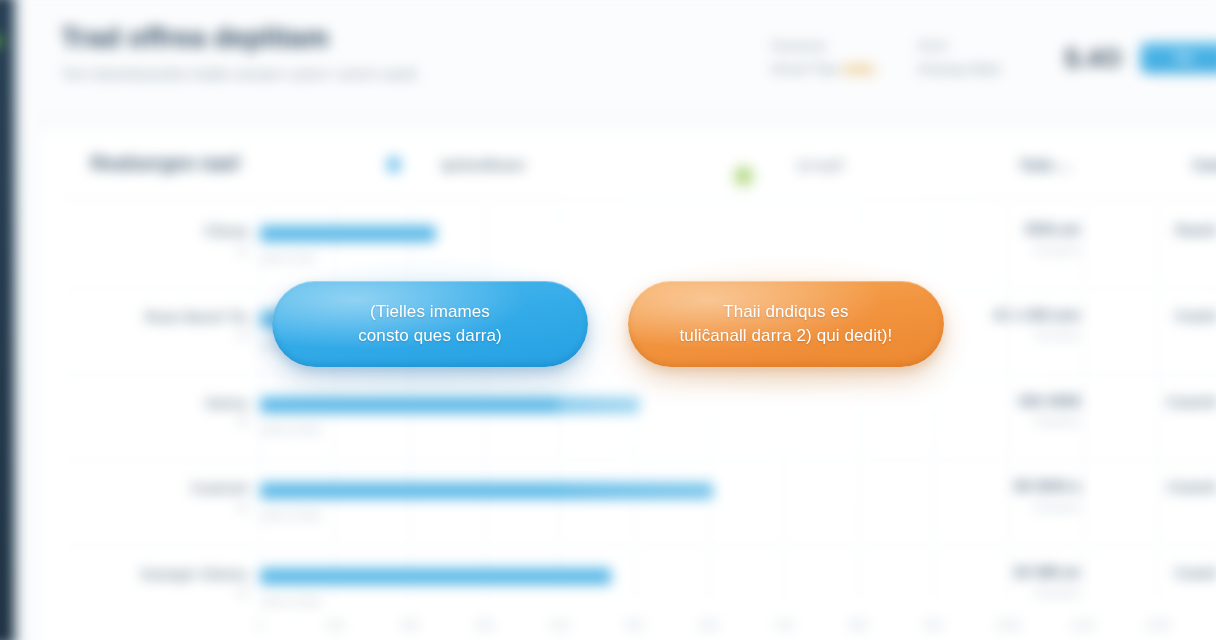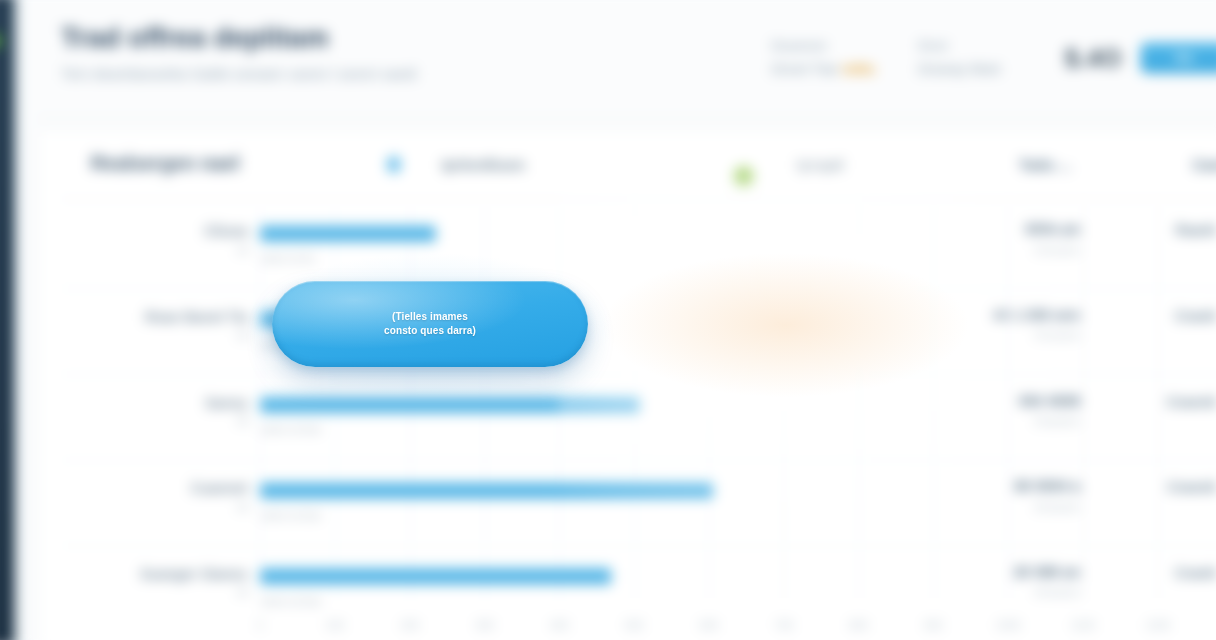--- a/index.html
+++ b/index.html
@@ -314,22 +314,22 @@
 
   
   .pill {
     position: absolute;
     display: flex;
     align-items: center;
     justify-content: center;
     text-align: center;
     border-radius: 999px;
     color: #ffffff;
-    font-size: 10px;
-    font-weight: 700;
+    font-size: 17px;
+    font-weight: 400;
     line-height: 1.42;
     letter-spacing: .1px;
     padding: 0 26px;
     box-sizing: border-box;
     text-shadow: 0 1px 2px rgba(0,0,0,.17);
   }
 
   #pill-primary {
     left: 272px;
     top: 281px;
@@ -529,14 +529,20 @@
   <div class="pill-glow" id="glow-primary"></div>
   <div class="pill-glow" id="glow-secondary"></div>
 
   <div class="pill" id="pill-primary">
     <span>
       <span>(Tielles imames</span><br>
       <span>consto ques darra)</span>
     </span>
   </div>
 
+  <div class="pill" id="pill-secondary">
+    <span>
+      <span>Thaii dndiqus es</span><br>
+      <span>tuliĉanall darra 2) qui dedit)!</span>
+    </span>
+  </div>
 
 </div>
 
 </body></html>

